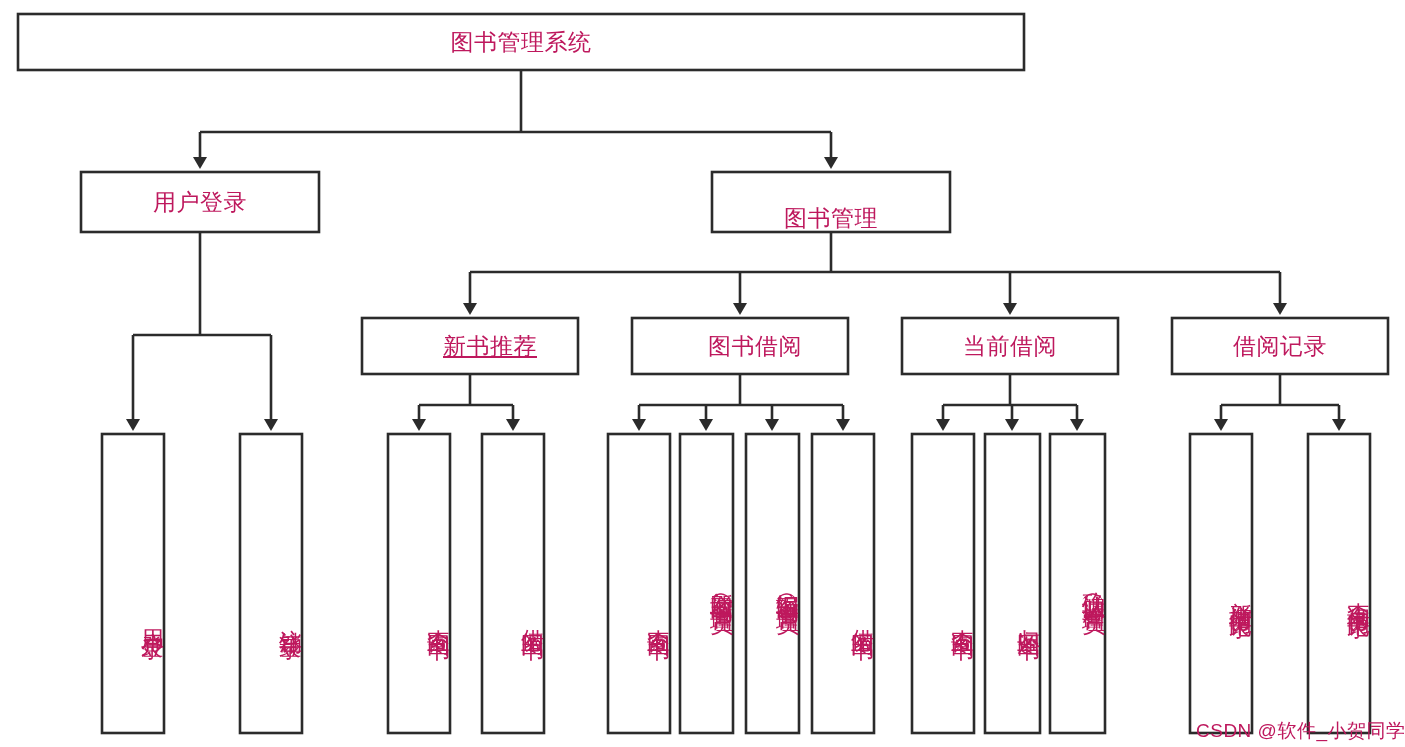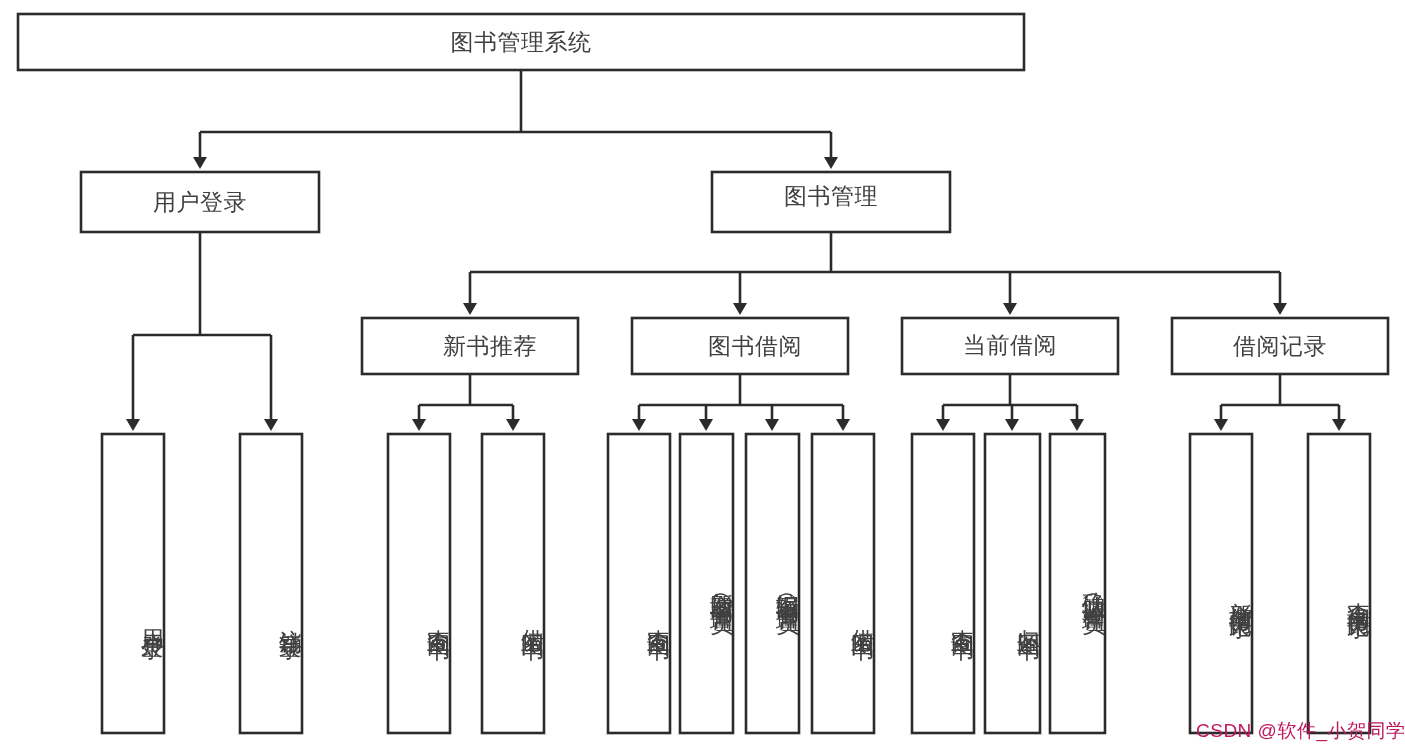--- a/index.html
+++ b/index.html
@@ -34,21 +34,21 @@
     stroke-width: 2.6;
     fill: none;
     stroke-linecap: butt;
   }
   .arrow-head {
     fill: #2b2b2b;
     stroke: none;
   }
   .node-label {
     position: absolute;
-    color: #404040;
+    color: #be185d;
     font-family: "Liberation Sans", "DejaVu Sans", sans-serif;
     display: flex;
     align-items: center;
     justify-content: center;
     text-align: center;
     pointer-events: none;
     box-sizing: border-box;
   }
   .label-horizontal {
     font-size: 23px;
@@ -160,25 +160,25 @@
       <path class="connector" d="M1280,374 L1280,405"></path>
       <path class="connector" d="M1221,405 L1339,405"></path>
       <path class="connector" d="M1221,405 L1221,420" marker-end="url(#arrow)"></path>
       <path class="connector" d="M1339,405 L1339,420" marker-end="url(#arrow)"></path>
     </g>
   </svg>
 
   <div class="node-label label-horizontal" style="left:18px; top:14px; width:1006px; height:56px;">图书管理系统</div>
 
   <div class="node-label label-horizontal" style="left:81px; top:172px; width:238px; height:60px;">用户登录</div>
-  <div class="node-label label-horizontal" style="left:712px; top:166px; width:238px; height:60px;">图书管理</div>
+  <div class="node-label label-horizontal" style="left:712px; top:188px; width:238px; height:60px;">图书管理</div>
 
-  <div class="node-label label-horizontal" style="left:362px; top:318px; width:256px; height:56px;">新书推荐</div>
+  <div class="node-label label-horizontal" style="left:362px; top:318px; width:256px; height:56px;text-decoration:underline;">新书推荐</div>
   <div class="node-label label-horizontal" style="left:632px; top:318px; width:246px; height:56px;">图书借阅</div>
-  <div class="node-label label-horizontal" style="left:902px; top:318px; width:216px; height:56px;font-family:Liberation Serif, serif;">当前借阅</div>
+  <div class="node-label label-horizontal" style="left:902px; top:318px; width:216px; height:56px;">当前借阅</div>
   <div class="node-label label-horizontal" style="left:1172px; top:318px; width:216px; height:56px;border-radius:14px;">借阅记录</div>
 
   <div class="node-label label-vertical" style="left:102px; top:500px; width:62px; height:233px;">用户登录</div>
   <div class="node-label label-vertical" style="left:240px; top:500px; width:62px; height:233px;">注销登录</div>
   <div class="node-label label-vertical" style="left:388px; top:500px; width:62px; height:233px;">查询图书</div>
   <div class="node-label label-vertical" style="left:482px; top:500px; width:62px; height:233px;">借阅图书</div>
   <div class="node-label label-vertical" style="left:608px; top:500px; width:62px; height:233px;">查询图书</div>
   <div class="node-label label-vertical" style="left:680px; top:442px; width:53px; height:291px;">新增图书（管理员）</div>
   <div class="node-label label-vertical" style="left:746px; top:442px; width:53px; height:291px;">编辑图书（管理员）</div>
   <div class="node-label label-vertical" style="left:812px; top:500px; width:62px; height:233px;">借阅图书</div>

